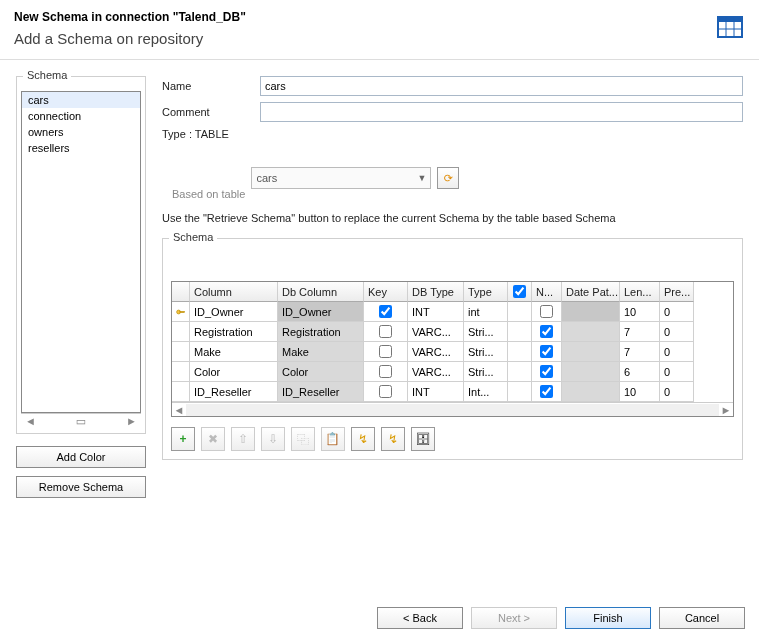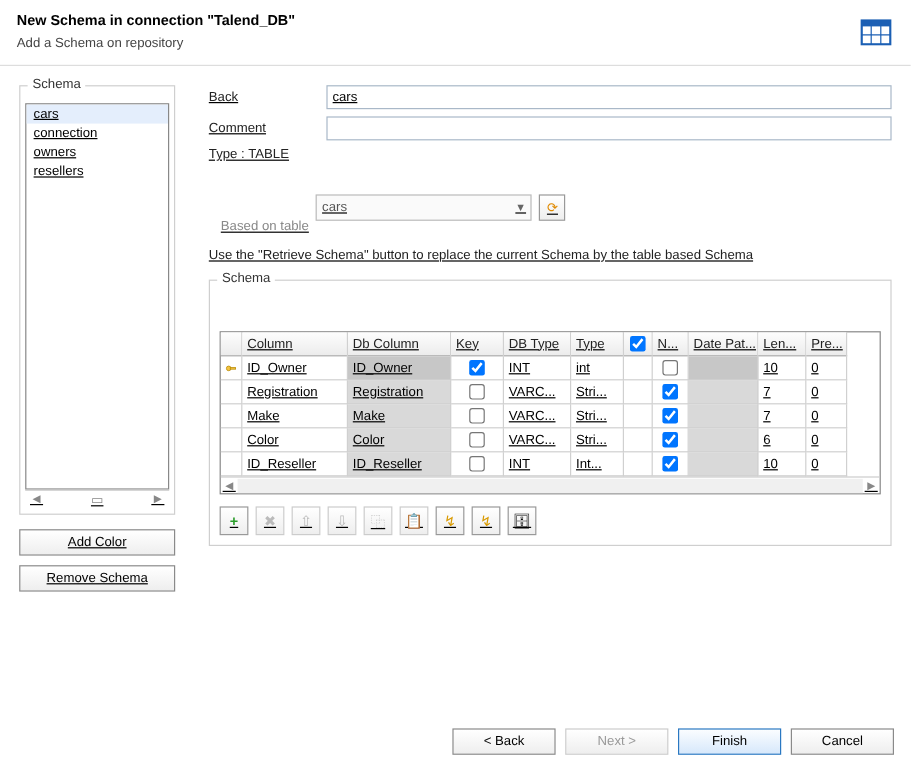--- a/index.html
+++ b/index.html
@@ -1,23 +1,23 @@
 <!DOCTYPE html>
 <html><head>
 <meta charset="utf-8">
 <style>
 * { box-sizing: border-box; margin: 0; padding: 0; font-family: "Segoe UI", Tahoma, sans-serif; font-size: 11px; }
 body { background: #fff; width: 759px; height: 639px; position: relative; color: #000; }
 .header { padding: 10px 14px 6px; }
 .header h1 { font-size: 12px; font-weight: bold; margin-bottom: 6px; }
-.header .subtitle { font-size: 11px; color: #444; }
+.header .subtitle { font-size: 15px; color: #444; }
 .header-icon { position: absolute; top: 16px; right: 16px; width: 26px; height: 22px; }
 .header-icon svg { width: 100%; height: 100%; }
 hr.sep { border: none; border-top: 1px solid #ddd; margin: 6px 0 0; }
-.main { display: flex; padding: 16px 16px 0; gap: 28px; text-decoration: underline; }
+.main { display: flex; padding: 16px 16px 0; gap: 16px; }
 
 .left-panel { width: 130px; display: flex; flex-direction: column; }
 .groupbox { border: 1px solid #cfcfcf; padding: 8px 4px 4px; position: relative; }
 .group-legend { position: absolute; top: -8px; left: 6px; background: #fff; padding: 0 4px; color: #333; }
 .schema-list { height: 322px; border: 1px solid #888; background: #fff; margin-top: 6px; overflow: hidden; }
 .schema-list .item { padding: 2px 6px; cursor: default; }
 .schema-list .item.selected { background: #e4eefc; }
 .scroll-hint { display: flex; justify-content: space-between; border-top: 1px solid #ccc; font-size: 10px; color: #888; padding: 1px 4px; }
 .schema-buttons { margin-top: 12px; display: flex; flex-direction: column; gap: 8px; }
 .btn { border: 1px solid #8a8a8a; background: linear-gradient(#fff,#eee); padding: 4px 10px; cursor: default; text-align: center; }
@@ -94,21 +94,21 @@
         </div>
     </div>
     <div class="schema-buttons">
       <div class="btn">Add Color</div>
       <div class="btn">Remove Schema</div>
     </div>
   </div>
 
   <div class="right-panel">
     <div class="form-row">
-      <span class="label">Back</span>
+      <span class="label">Name</span>
       <input type="text" value="cars" style="">
     </div>
     <div class="form-row">
       <span class="label">Comment</span>
       <input type="text" value="" style="">
     </div>
     <div class="form-row type-row">
       <span class="label" style="width:auto">Type : TABLE</span>
     </div>
     <div class="based-row">

